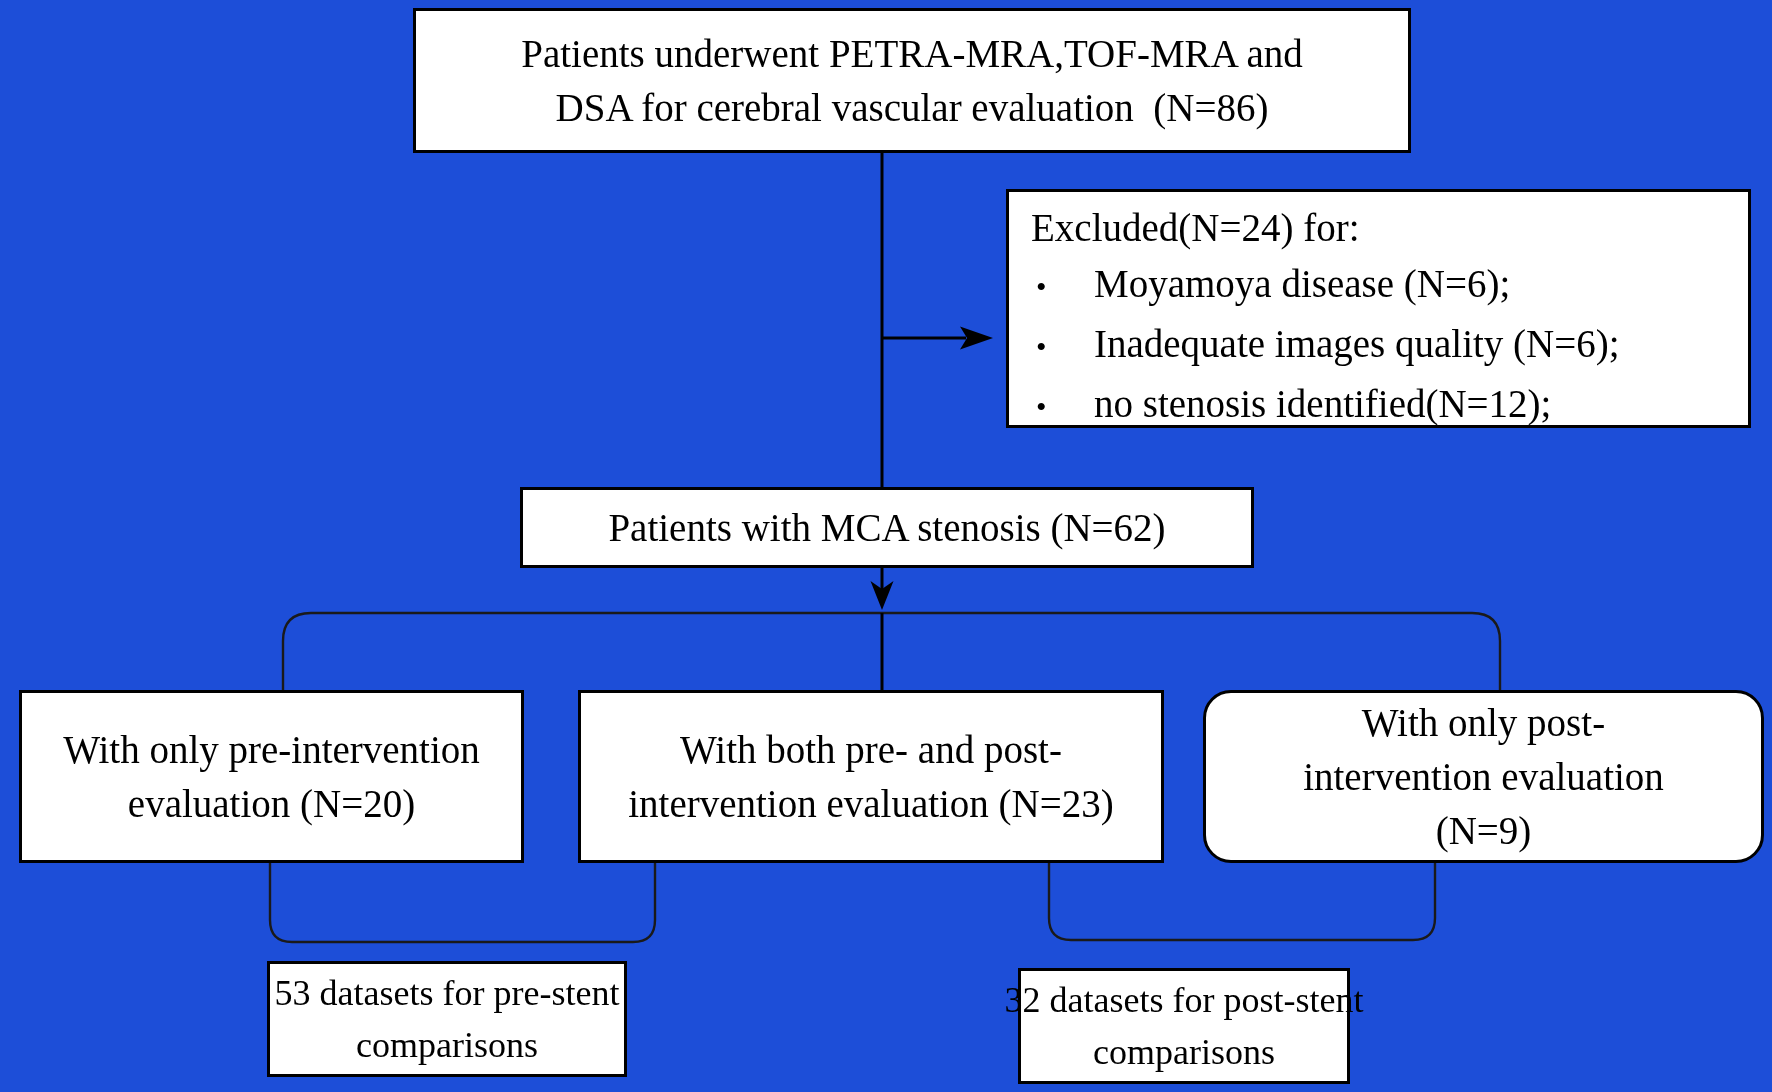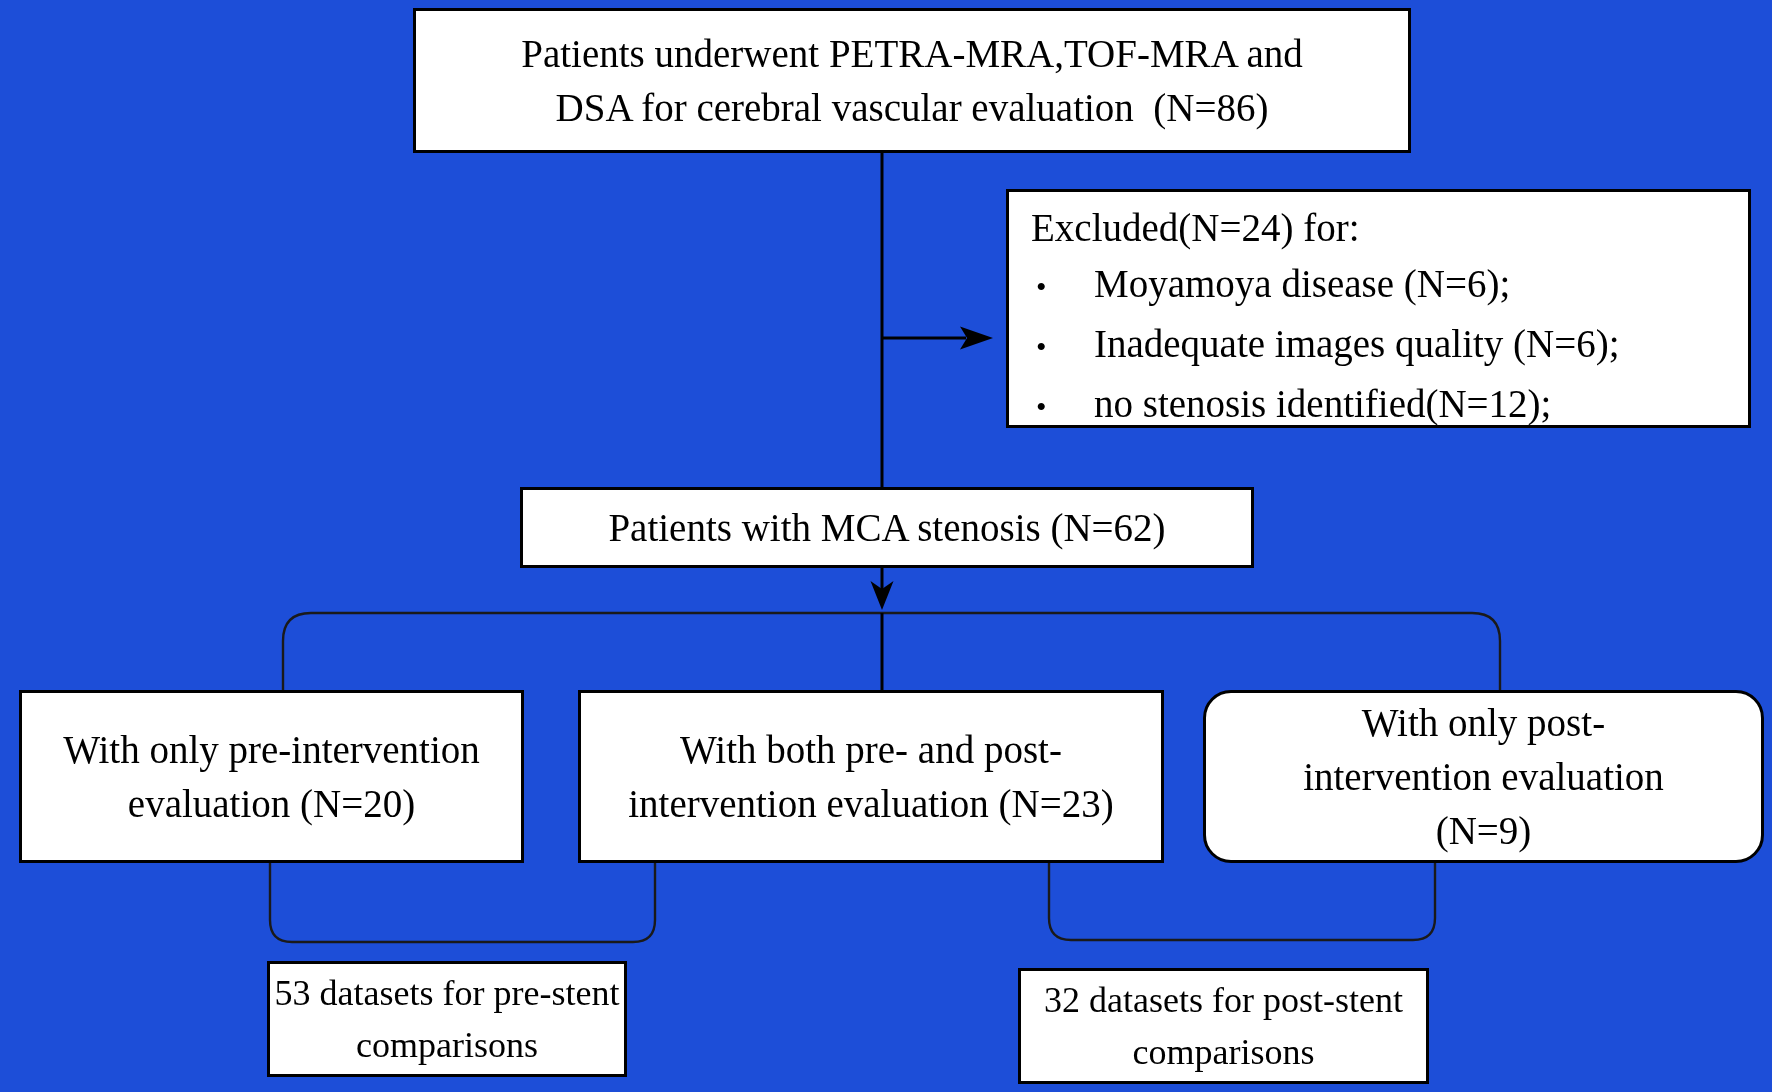--- a/index.html
+++ b/index.html
@@ -128,18 +128,18 @@
     <span class="tline">With only post-</span>
     <span class="tline">intervention evaluation</span>
     <span class="tline">(N=9)</span>
   </div>
 
   <div class="box small" style="left:229px; top:961px; width:360px; height:116px;margin-left:38px;">
     <span class="tline">53 datasets for pre-stent</span>
     <span class="tline">comparisons</span>
   </div>
 
-  <div class="box small" style="left:1018px; top:968px; width:411px; height:116px;">
+  <div class="box small" style="left:1018px; top:968px; width:332px; height:116px;">
     <span class="tline">32 datasets for post-stent</span>
     <span class="tline">comparisons</span>
   </div>
 
 </div>
 
 </body></html>

